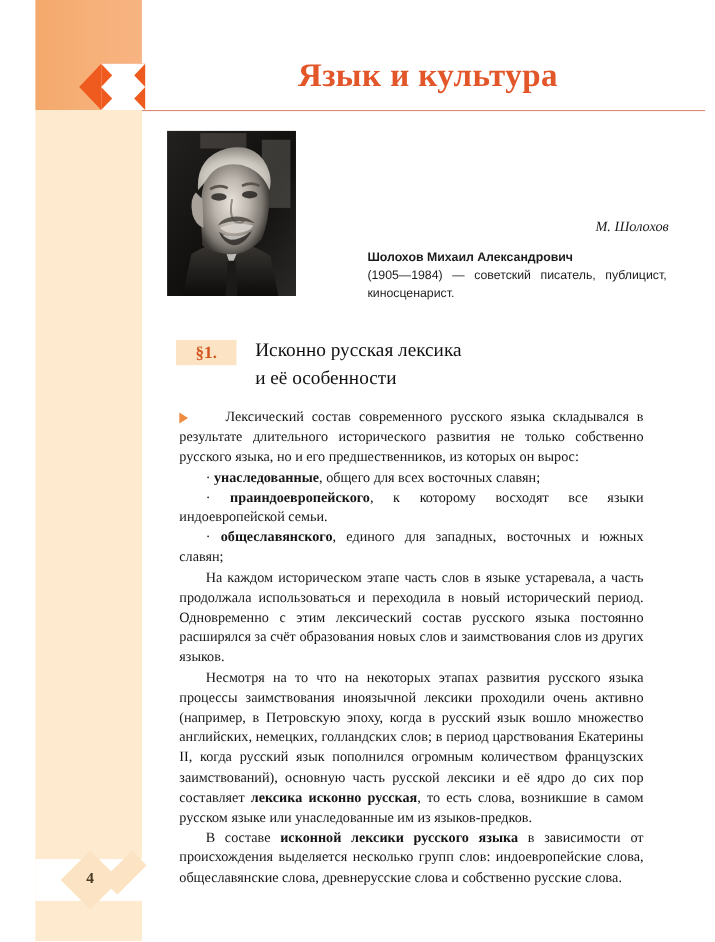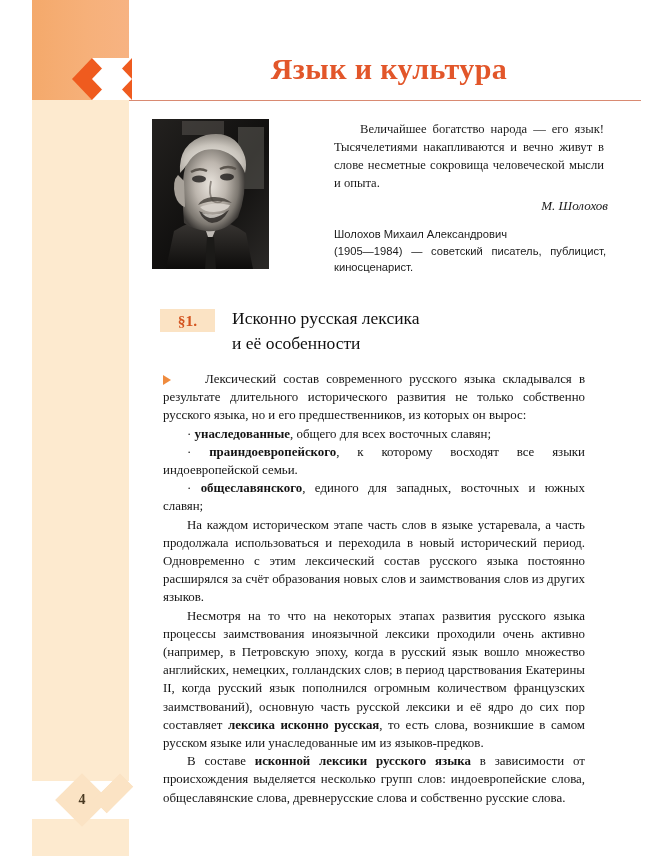--- a/index.html
+++ b/index.html
@@ -185,21 +185,21 @@
     position: absolute;
     left: 302px;
     top: 226px;
     width: 272px;
     font-family: "Liberation Sans", sans-serif;
     font-size: 11.2px;
     line-height: 16.5px;
     color: #1b1b1b;
     text-align: justify;
   }
-  .bio b { font-weight: normal; }
+  .bio b { font-weight: bold; }
 
   
   .sec-badge {
     position: absolute;
     left: 128px;
     top: 309px;
     width: 55px;
     height: 23px;
     background: #fbe3c4;
   }
@@ -367,21 +367,20 @@
       <path d="M39 53 Q47 48 55 52" stroke="#5a544d" stroke-width="2.4" fill="none"></path>
       <path d="M68 50 Q76 46 84 50" stroke="#5a544d" stroke-width="2.4" fill="none"></path>
       <path d="M59 62 Q56 76 61 82 Q66 85 70 82" stroke="#6b645c" stroke-width="1.8" fill="none" opacity="0.7"></path>
       <path d="M48 88 Q62 82 78 86 Q76 92 62 93 Q52 93 48 88 Z" fill="#d9d4cd" opacity="0.9"></path>
       <path d="M46 86 Q62 79 80 84 Q72 77 60 78 Q50 79 46 86 Z" fill="#49443e" opacity="0.85"></path>
       <path d="M47 92 Q62 101 77 91 Q70 104 60 104 Q51 102 47 92 Z" fill="#2a2724" opacity="0.8"></path>
       <path d="M50 94 Q62 98 74 93 Q66 99 58 99 Q53 98 50 94 Z" fill="#e6e2db" opacity="0.75"></path>
     </svg>
   </div>
 
-  <div class="quote">Величайшее богатство народа — его язык! Тысячелетиями накапливаются и вечно живут в слове несметные сокровища человеческой мысли и опыта.</div>
   <div class="quote-author">М. Шолохов</div>
 
   <div class="bio">
     <b>Шолохов Михаил Александрович</b><br>
     <span>(1905—1984)</span><span> — советский писатель, публицист, киносценарист.</span>
   </div>
 
   <div class="sec-badge">
     <span>§1.</span>
   </div>

